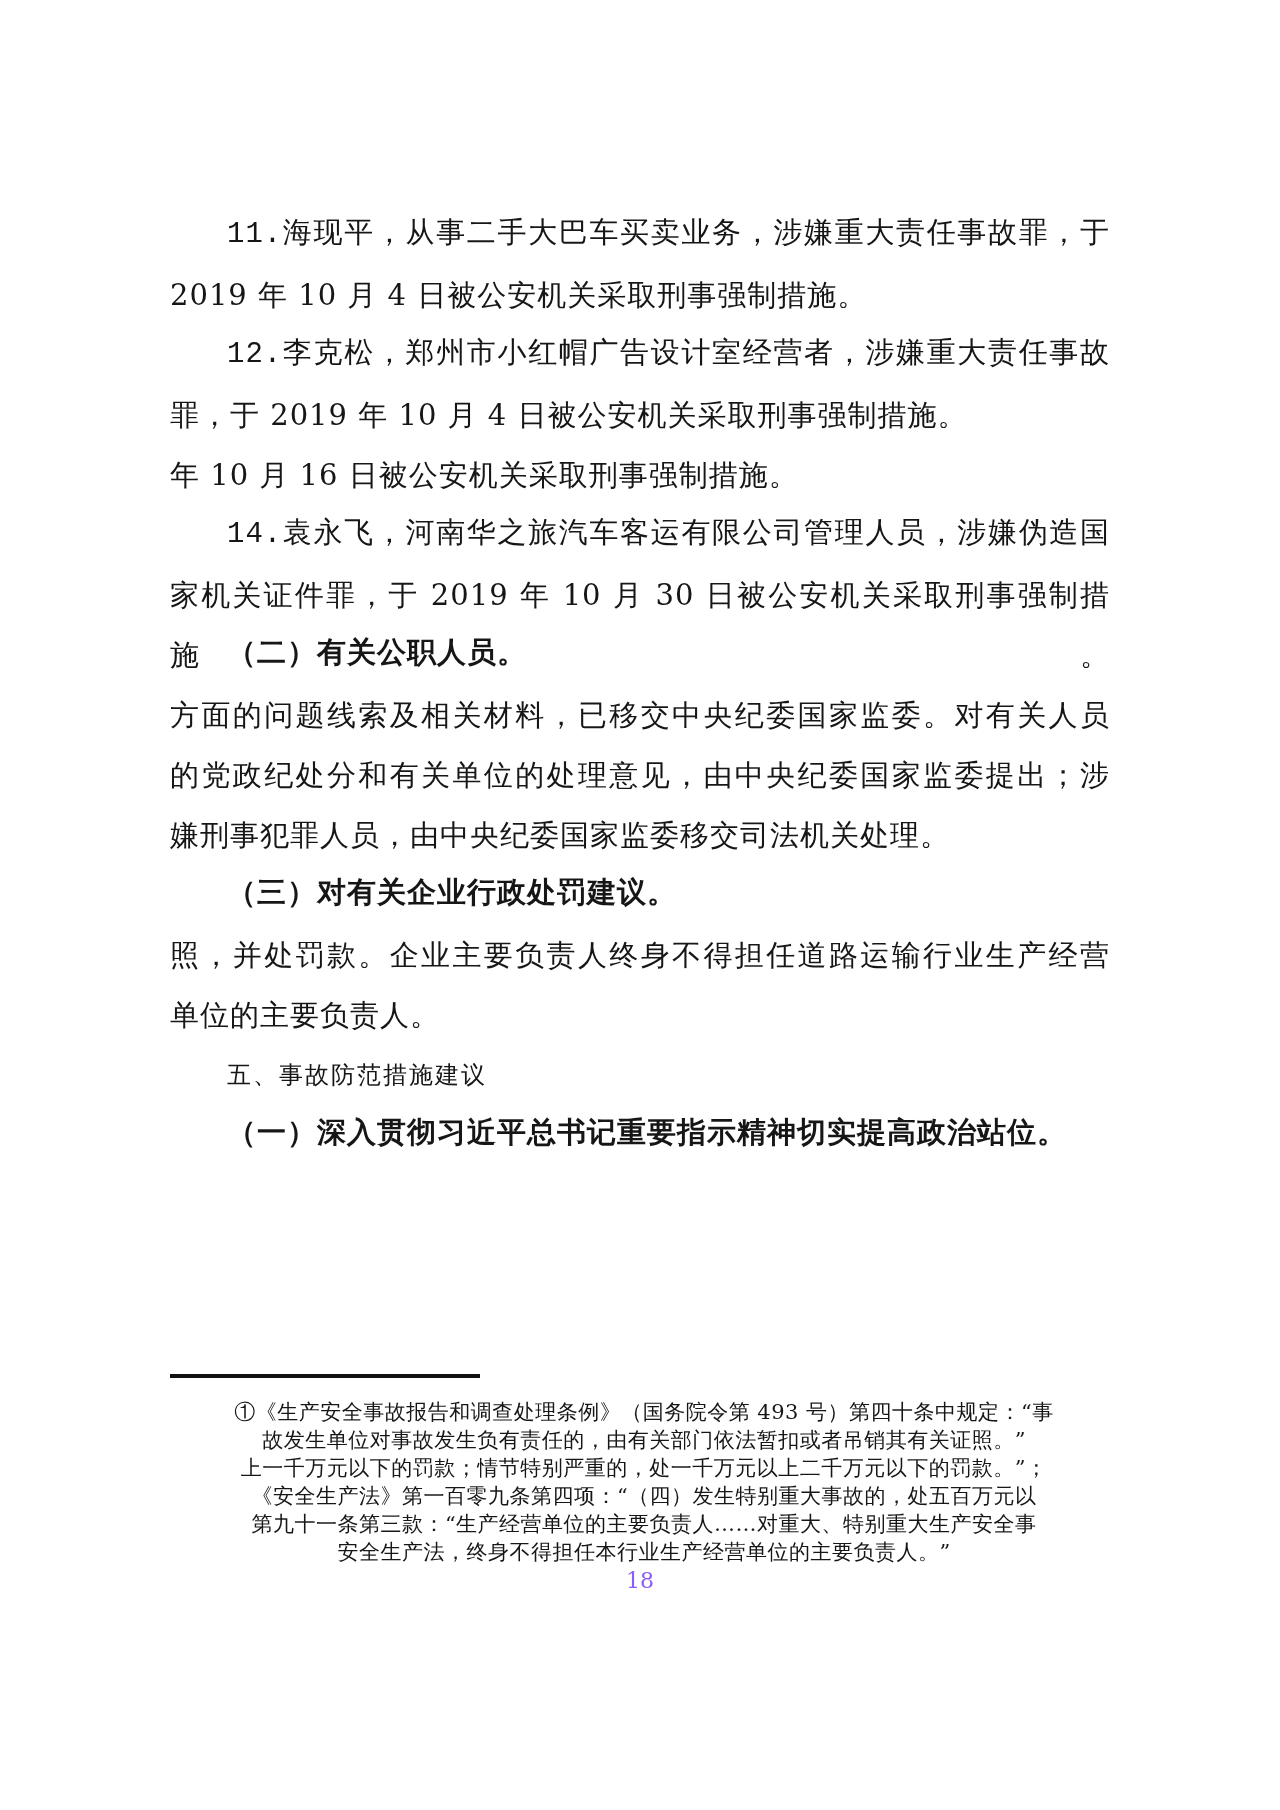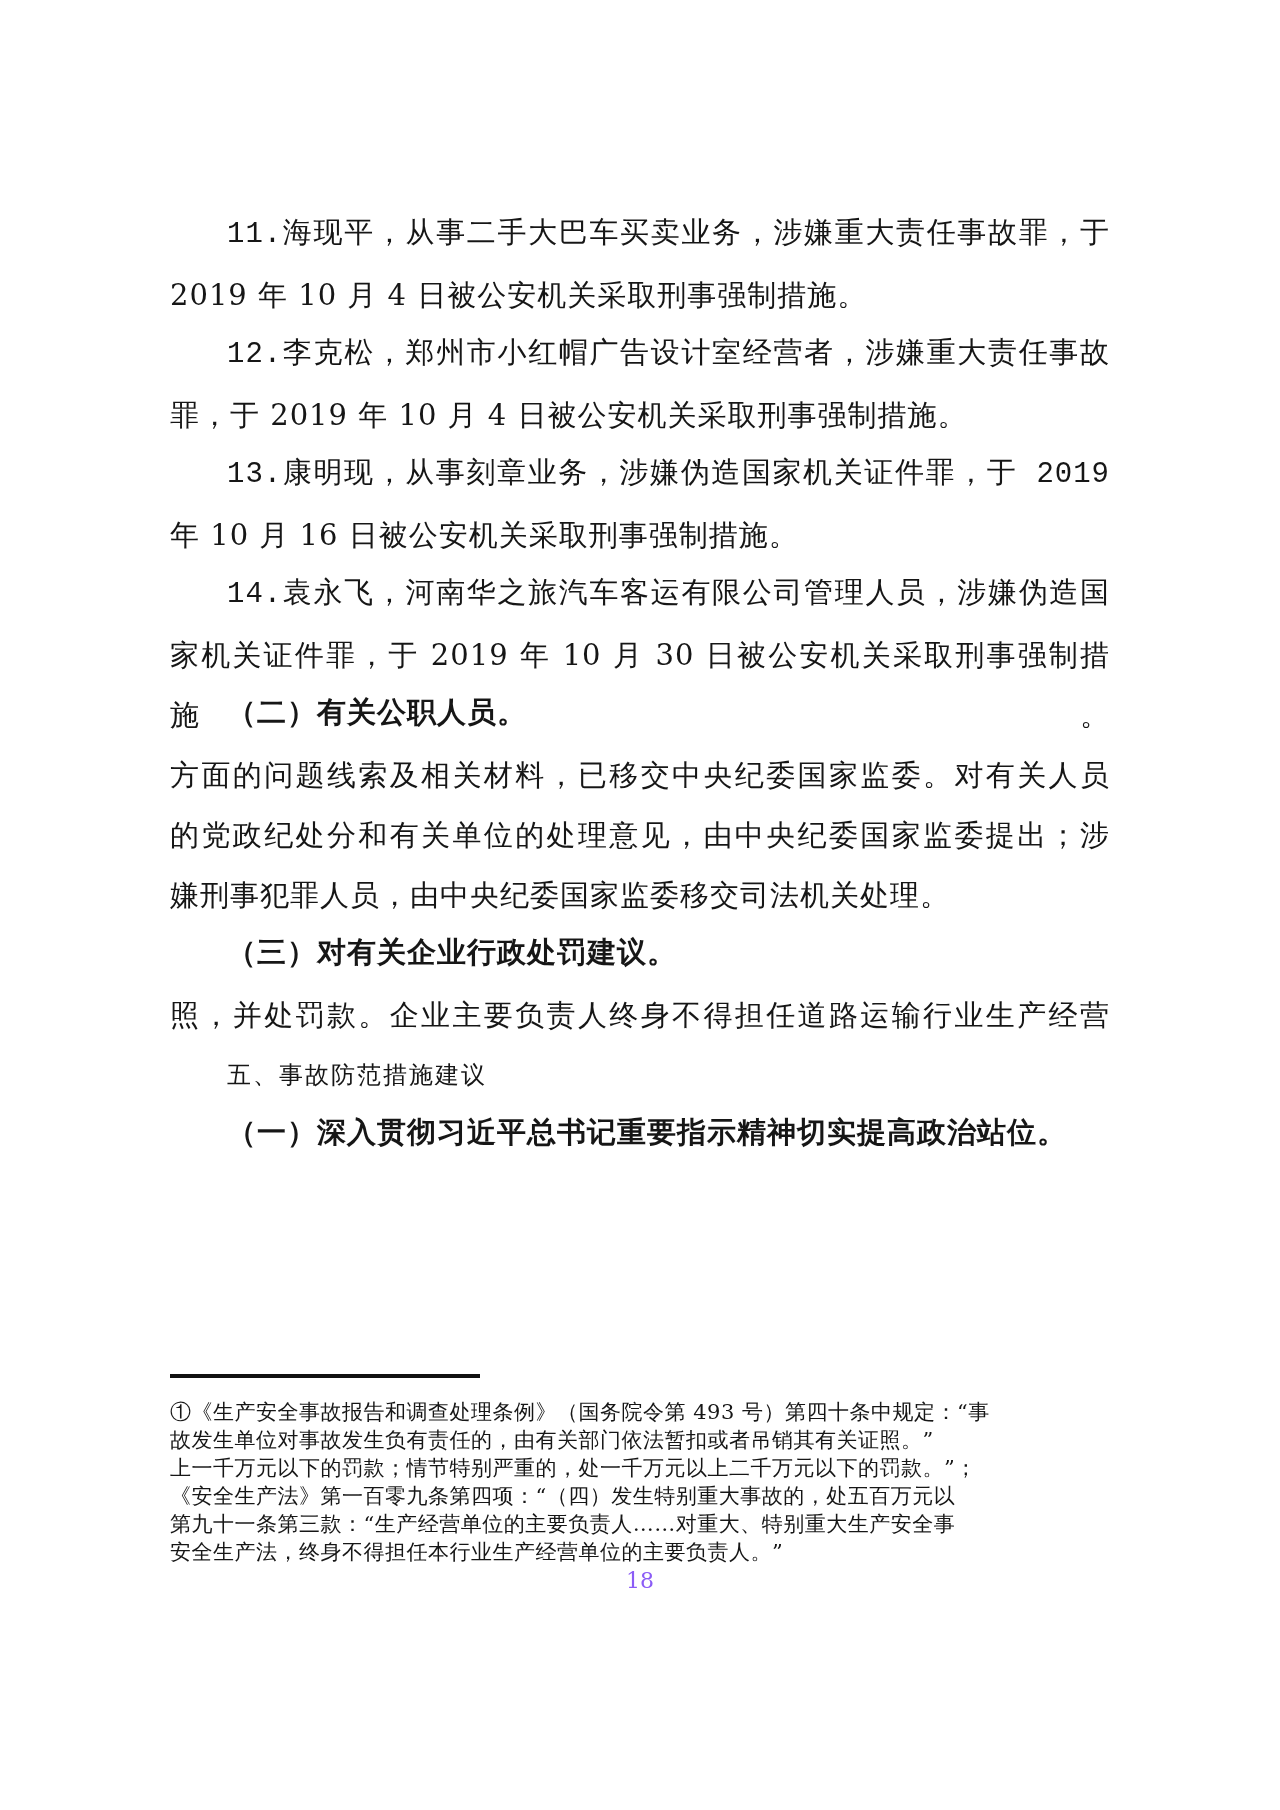--- a/index.html
+++ b/index.html
@@ -64,20 +64,21 @@
     position: absolute;
     top: 1398px;
     left: 170px;
     width: 948px;
   }
   .fline {
     min-height: 28px;
     line-height: 28px;
     font-size: 21px;
     letter-spacing: 0.5px;
+    text-align: center;
   }
   .page-number {
     position: absolute;
     top: 1566px;
     left: 0;
     width: 1280px;
     height: 30px;
     line-height: 30px;
     text-align: center;
     font-size: 22px;
@@ -86,30 +87,30 @@
 </style>
 </head>
 <body>
 
 <div class="page">
   <div class="body-text">
       <div class="line indent fill"><span>11.海现平，从事二手大巴车买卖业务，涉嫌重大责任事故罪，于</span></div>
       <div class="line"><span>2019 年 10 月 4 日被公安机关采取刑事强制措施。</span></div>
       <div class="line indent fill"><span>12.李克松，郑州市小红帽广告设计室经营者，涉嫌重大责任事故</span></div>
       <div class="line"><span>罪，于 2019 年 10 月 4 日被公安机关采取刑事强制措施。</span></div>
-      <div class="line indent fill"><span>13.康明现，从事刻章业务，涉嫌伪造国家机关证件罪，于 2019</span></div>
       <div class="line"><span>年 10 月 16 日被公安机关采取刑事强制措施。</span></div>
       <div class="line indent fill"><span>14.袁永飞，河南华之旅汽车客运有限公司管理人员，涉嫌伪造国</span></div>
       <div class="line fill"><span>家机关证件罪，于 2019 年 10 月 30 日被公安机关采取刑事强制措施。</span></div>
       <div class="line indent kai"><span>（二）有关公职人员。</span></div>
       <div class="line fill"><span>方面的问题线索及相关材料，已移交中央纪委国家监委。对有关人员</span></div>
       <div class="line fill"><span>的党政纪处分和有关单位的处理意见，由中央纪委国家监委提出；涉</span></div>
       <div class="line"><span>嫌刑事犯罪人员，由中央纪委国家监委移交司法机关处理。</span></div>
       <div class="line indent kai"><span>（三）对有关企业行政处罚建议。</span></div>
       <div class="line fill"><span>照，并处罚款。企业主要负责人终身不得担任道路运输行业生产经营</span></div>
+      <div class="line"><span>单位的主要负责人。</span></div>
       <div class="line indent heading"><span>五、事故防范措施建议</span></div>
       <div class="line indent kai"><span>（一）深入贯彻习近平总书记重要指示精神切实提高政治站位。</span></div>
     </div>
   <div class="footnote-rule"></div>
   <div class="footnote">
       <div class="fline">①《生产安全事故报告和调查处理条例》（国务院令第 493 号）第四十条中规定：“事</div>
       <div class="fline">故发生单位对事故发生负有责任的，由有关部门依法暂扣或者吊销其有关证照。”</div>
       <div class="fline">上一千万元以下的罚款；情节特别严重的，处一千万元以上二千万元以下的罚款。”；</div>
       <div class="fline">《安全生产法》第一百零九条第四项：“（四）发生特别重大事故的，处五百万元以</div>
       <div class="fline">第九十一条第三款：“生产经营单位的主要负责人……对重大、特别重大生产安全事</div>

